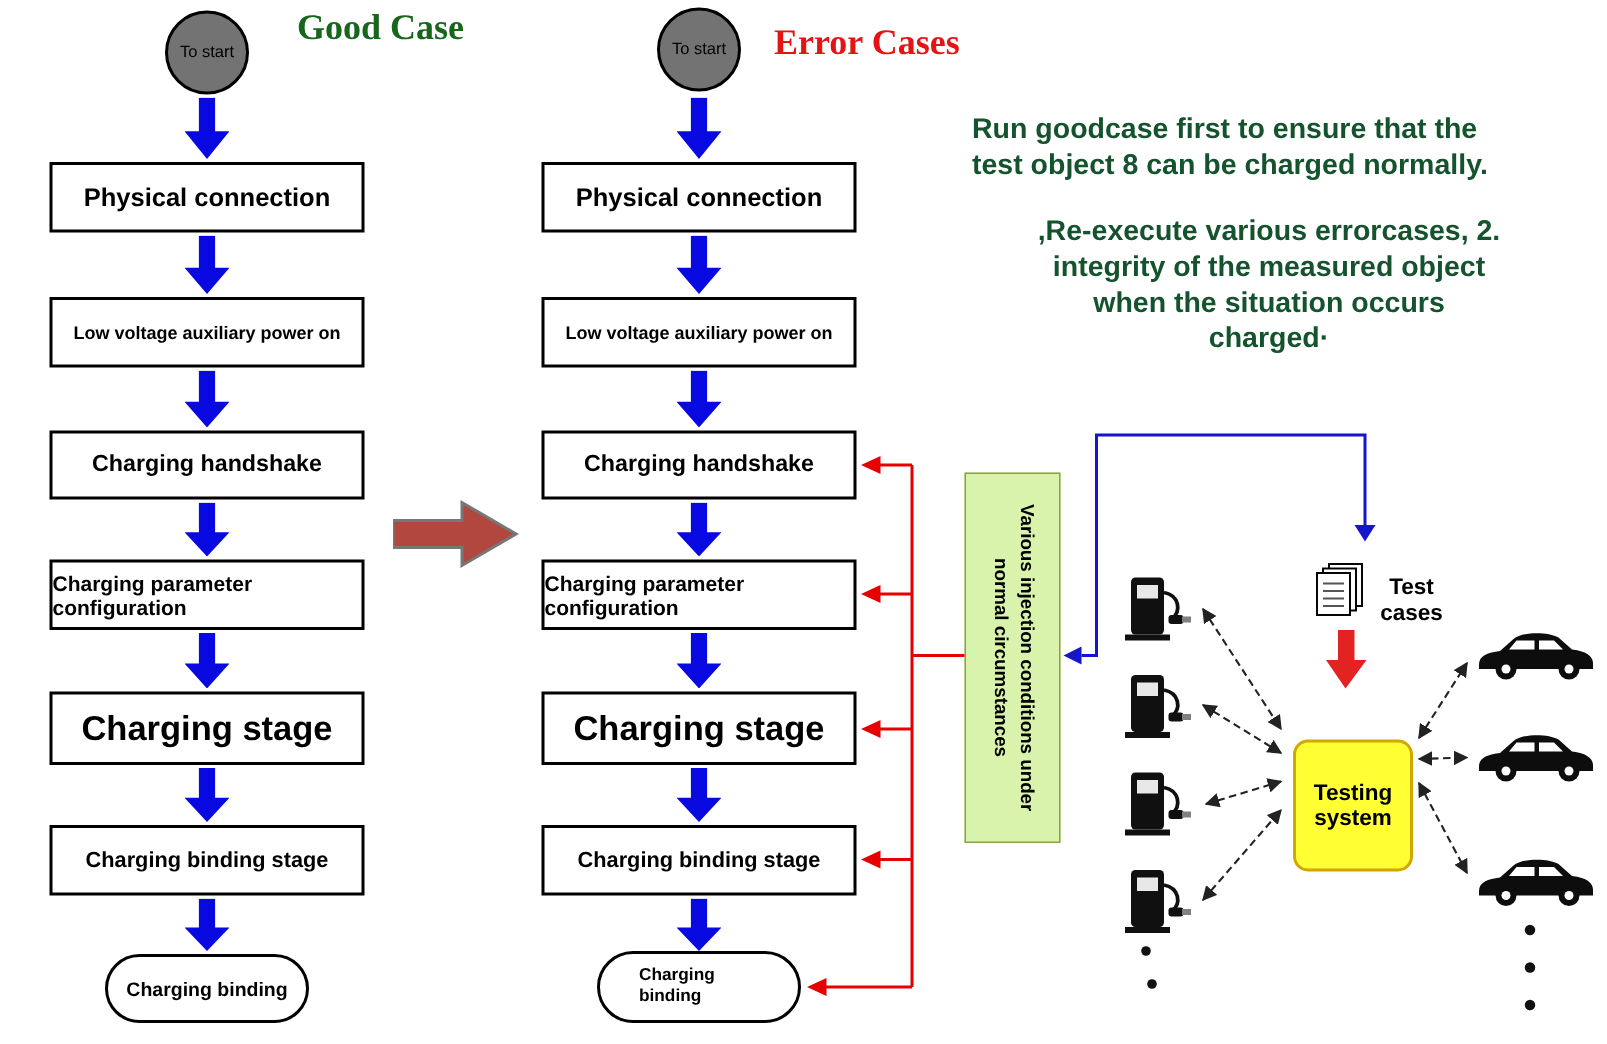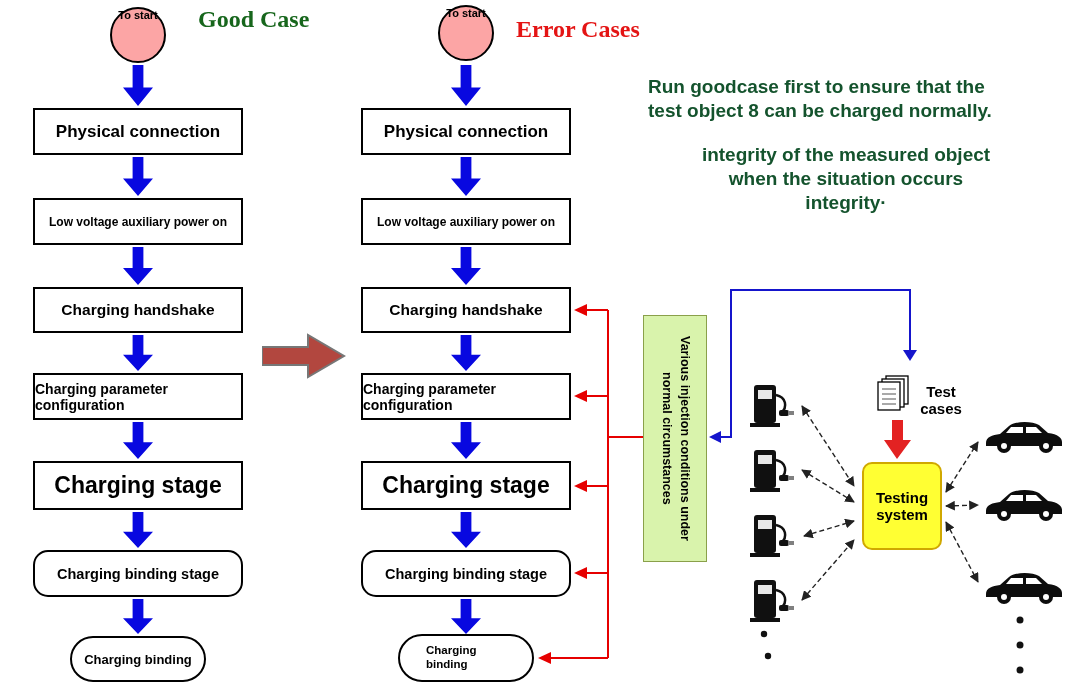--- a/index.html
+++ b/index.html
@@ -4,37 +4,37 @@
 <style>
   html,body{margin:0;padding:0;background:#fff;}
   #stage{position:relative;width:1071px;height:696px;background:#fff;overflow:hidden;
          font-family:"Liberation Sans",sans-serif;}
   .abs{position:absolute;}
   .fbox{position:absolute;background:#fff;border:2.5px solid #000;box-sizing:border-box;
         display:flex;align-items:center;justify-content:center;text-align:left;
         font-weight:bold;color:#000;}
   .oval{border-radius:26px;}
   .startc{position:absolute;width:56px;height:56px;border:2.5px solid #000;border-radius:50%;
-          background:#fca5a5;box-sizing:border-box;display:flex;align-items:flex-start;justify-content:center;
-          text-align:center;font-weight:bold;font-size:11px;line-height:1.15;}
+          background:#737373;box-sizing:border-box;display:flex;align-items:center;justify-content:center;
+          text-align:center;font-weight:normal;font-size:11px;line-height:1.15;}
   .barrow{position:absolute;width:30px;background:var(--flow_arrow);
           clip-path:polygon(32% 0,68% 0,68% 55%,100% 55%,50% 100%,0 55%,32% 55%);}
   .fs0{font-size:17px;} .fs1{font-size:12px;} .fs2{font-size:15.5px;} .fs3{font-size:14px;}
-  .fs4{font-size:23px;} .fs5{font-size:14.5px;border-radius:15px;} .fs6{font-size:13px;} .fs7{font-size:11.5px;line-height:1.2;}
+  .fs4{font-size:23px;} .fs5{font-size:14.5px;} .fs6{font-size:13px;} .fs7{font-size:11.5px;line-height:1.2;}
   .gtitle{position:absolute;font-family:"Liberation Serif",serif;font-weight:bold;font-size:24px;color:var(--good_title);}
   .etitle{position:absolute;font-family:"Liberation Serif",serif;font-weight:bold;font-size:24px;color:var(--error_title);}
   .note{position:absolute;font-weight:bold;color:#14532d;font-size:19px;line-height:1.25;}
   .note.centered{text-align:center;}
   .greenbox{position:absolute;background:var(--injection_fill);border:1.5px solid var(--injection_border);
             box-sizing:border-box;display:flex;align-items:center;justify-content:center;}
   .greenbox span{writing-mode:vertical-rl;font-weight:bold;font-size:12.5px;line-height:1.4;
                  text-align:center;height:235px;color:#000;}
   .sysbox{position:absolute;background:var(--system_fill);border:2px solid var(--system_border);
           border-radius:10px;box-sizing:border-box;display:flex;align-items:center;justify-content:center;
-          text-align:center;font-weight:bold;font-size:15px;color:#000;}
+          text-align:center;font-weight:bold;font-size:15px;color:#000;margin-top:31px;}
   .tclabel{position:absolute;font-weight:bold;font-size:15px;line-height:1.15;color:#000;}
   svg{display:block;}
 </style>
 </head>
 <body>
 
 <div id="stage">
 
   <div class="startc" style="left:110px;top:7px;">
     <span>To start</span>
@@ -106,23 +106,24 @@
   <div class="barrow" style="left:451px;top:599px;height:35px;"></div>
   <div class="fbox oval fs7" style="left:398px;top:634px;width:136px;height:48px;">
     <span style="display:block;width:80px;margin:auto;">Charging binding</span>
   </div>
 
   <div class="note" style="left:648px;top:75px;width:390px;">
     <div>Run goodcase first to ensure that the</div>
     <div>test object 8 can be charged normally.</div>
   </div>
   <div class="note centered" style="left:650px;top:143px;width:392px;">
+    <div>,Re-execute various errorcases, 2.</div>
     <div>integrity of the measured object</div>
     <div>when the situation occurs</div>
-    <div>integrity·</div>
+    <div>charged·</div>
   </div>
 
   <div class="greenbox" style="left:643px;top:315px;width:64px;height:247px;">
     <span>Various injection conditions under normal circumstances</span>
   </div>
 
   <div class="sysbox" style="left:862px;top:462px;width:80px;height:88px;">
     <span style="display:block;width:60px;">Testing system</span>
   </div>
 

